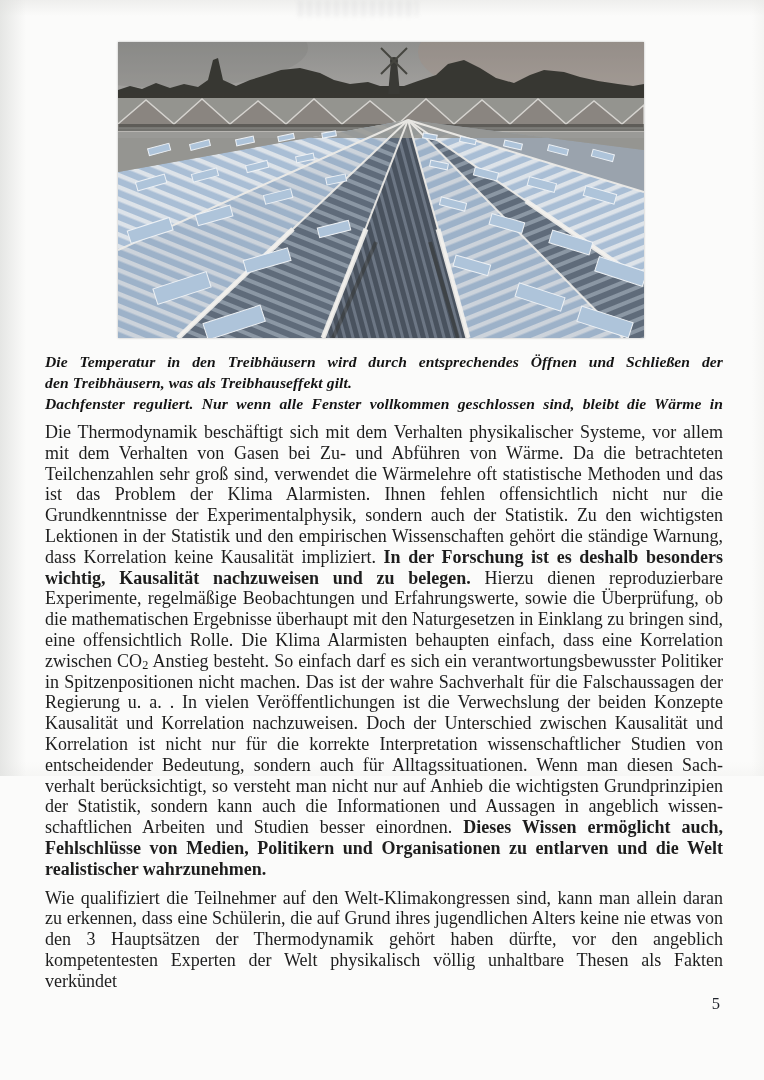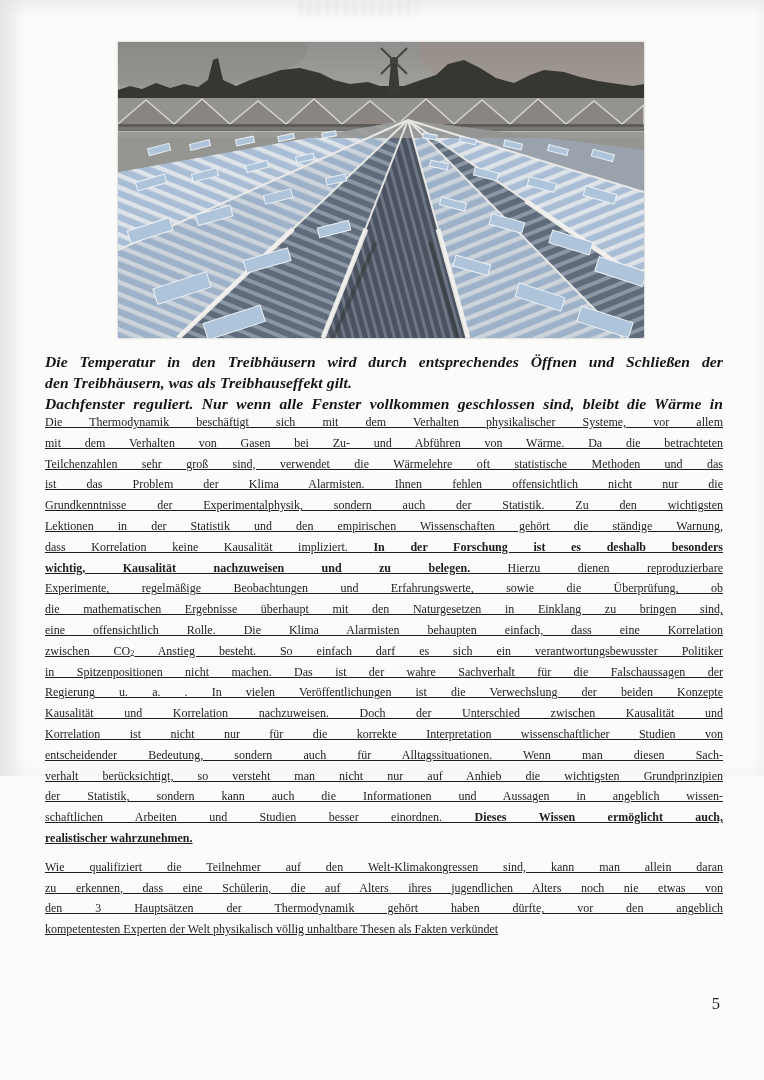--- a/index.html
+++ b/index.html
@@ -27,22 +27,22 @@
     box-shadow:0 0 2px rgba(60,60,60,.35);
     overflow:hidden;background:#9a9a97;
   }
   .photo svg{display:block;}
   .caption{
     position:absolute;left:45px;top:352px;width:678px;
     font-size:15.6px;line-height:20.8px;font-weight:bold;font-style:italic;
     color:#141414;letter-spacing:.1px;
   }
   .body-text{
-    position:absolute;left:45px;top:412px;width:678px;
-    font-size:12px;line-height:20.8px;color:#1d1d1d;text-decoration:underline;
+    position:absolute;left:45px;top:422px;width:678px;
+    font-size:18px;line-height:20.8px;color:#1d1d1d;
   }
   .para{margin:0 0 8px 0;}
   .line{text-align:justify;text-align-last:justify;}
   .line.end{text-align-last:left;}
   .line b{font-weight:bold;}
   .line sub{font-size:.68em;vertical-align:-0.18em;line-height:0;}
   .page-number{
     position:absolute;left:620px;top:994px;width:100px;
     text-align:right;font-size:16.5px;color:#20242c;
   }
@@ -203,25 +203,26 @@
         <div class="line"><span>eine offensichtlich Rolle. Die Klima Alarmisten behaupten einfach, dass eine Korrelation</span></div>
         <div class="line"><span>zwischen CO</span><sub>2</sub><span> Anstieg besteht. So einfach darf es sich ein verantwortungsbewusster Politiker</span></div>
         <div class="line"><span>in Spitzenpositionen nicht machen. Das ist der wahre Sachverhalt für die Falschaussagen der</span></div>
         <div class="line"><span>Regierung u. a. . In vielen Veröffentlichungen ist die Verwechslung der beiden Konzepte</span></div>
         <div class="line"><span>Kausalität und Korrelation nachzuweisen. Doch der Unterschied zwischen Kausalität und</span></div>
         <div class="line"><span>Korrelation ist nicht nur für die korrekte Interpretation wissenschaftlicher Studien von</span></div>
         <div class="line"><span>entscheidender Bedeutung, sondern auch für Alltagssituationen. Wenn man diesen Sach-</span></div>
         <div class="line"><span>verhalt berücksichtigt, so versteht man nicht nur auf Anhieb die wichtigsten Grundprinzipien</span></div>
         <div class="line"><span>der Statistik, sondern kann auch die Informationen und Aussagen in angeblich wissen-</span></div>
         <div class="line"><span>schaftlichen Arbeiten und Studien besser einordnen. </span><b>Dieses Wissen ermöglicht auch,</b></div>
+        <div class="line"><b>Fehlschlüsse von Medien, Politikern und Organisationen zu entlarven und die Welt</b></div>
         <div class="line end"><b>realistischer wahrzunehmen.</b></div>
       </div>
       <div class="para">
         <div class="line"><span>Wie qualifiziert die Teilnehmer auf den Welt-Klimakongressen sind, kann man allein daran</span></div>
-        <div class="line"><span>zu erkennen, dass eine Schülerin, die auf Alters ihres jugendlichen Alters noch nie etwas von</span></div>
+        <div class="line"><span>zu erkennen, dass eine Schülerin, die auf Grund ihres jugendlichen Alters keine nie etwas von</span></div>
         <div class="line"><span>den 3 Hauptsätzen der Thermodynamik gehört haben dürfte, vor den angeblich</span></div>
         <div class="line end"><span>kompetentesten Experten der Welt physikalisch völlig unhaltbare Thesen als Fakten verkündet</span></div>
       </div>
     </div>
 
   <div class="page-number">5</div>
 
 </div>
 
 </body></html>

